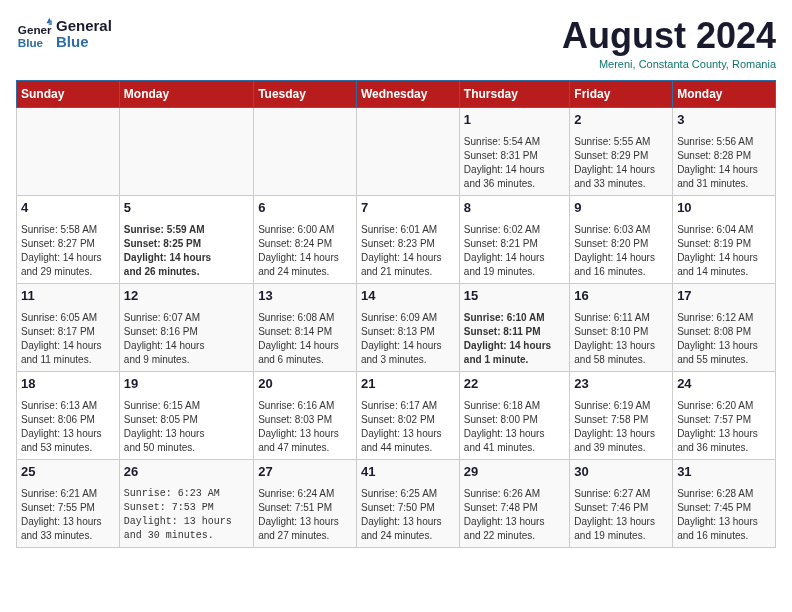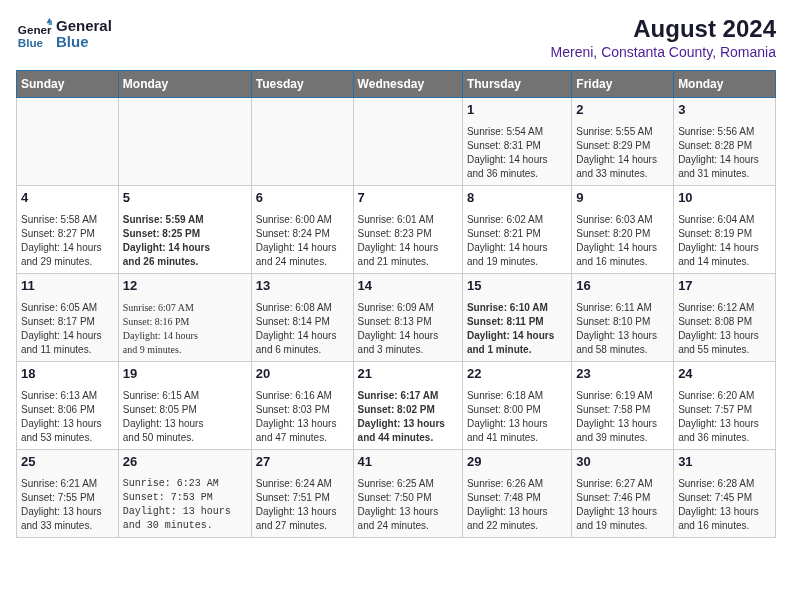--- a/index.html
+++ b/index.html
@@ -31,37 +31,37 @@
       color: #2e6da4;
     }
     .logo-icon {
       width: 36px;
       height: 36px;
     }
     .title-area {
       text-align: right;
     }
     .main-title {
-      font-size: 24px;
+      font-size: 36px;
       font-weight: bold;
       color: #1a1a2e;
       line-height: 1.1;
     }
     .subtitle {
-      font-size: 14px;
-      color: #4c1d95;
+      font-size: 11px;
+      color: #0f766e;
       margin-top: 2px;
     }
     table {
       width: 100%;
       border-collapse: collapse;
       font-size: 10.5px;
     }
     thead tr th {
-      background-color: #737373;
+      background-color: #b91c1c;
       color: #fff;
       font-weight: bold;
       font-size: 12px;
       padding: 6px 4px;
       text-align: left;
       border: 1px solid #2e6da4;
     }
     tbody tr td {
       border: 1px solid #ccc;
       padding: 4px 4px;
@@ -210,21 +210,21 @@
       <tr>
         <td>
           <div class="cell-date">11</div>
           <div class="cell-info" style="white-space: pre-line;">Sunrise: 6:05 AM
 Sunset: 8:17 PM
 Daylight: 14 hours
 and 11 minutes.</div>
         </td>
         <td>
           <div class="cell-date">12</div>
-          <div class="cell-info" style="white-space: pre-line; font-family: Liberation Serif, serif;">Sunrise: 6:07 AM
+          <div class="cell-info" style="white-space: pre-line;">Sunrise: 6:07 AM
 Sunset: 8:16 PM
 Daylight: 14 hours
 and 9 minutes.</div>
         </td>
         <td>
           <div class="cell-date">13</div>
           <div class="cell-info" style="white-space: pre-line;">Sunrise: 6:08 AM
 Sunset: 8:14 PM
 Daylight: 14 hours
 and 6 minutes.</div>
@@ -275,21 +275,21 @@
         </td>
         <td>
           <div class="cell-date">20</div>
           <div class="cell-info" style="white-space: pre-line;">Sunrise: 6:16 AM
 Sunset: 8:03 PM
 Daylight: 13 hours
 and 47 minutes.</div>
         </td>
         <td>
           <div class="cell-date">21</div>
-          <div class="cell-info" style="white-space: pre-line; font-weight: bold;">Sunrise: 6:17 AM
+          <div class="cell-info" style="white-space: pre-line;">Sunrise: 6:17 AM
 Sunset: 8:02 PM
 Daylight: 13 hours
 and 44 minutes.</div>
         </td>
         <td>
           <div class="cell-date">22</div>
           <div class="cell-info" style="white-space: pre-line;">Sunrise: 6:18 AM
 Sunset: 8:00 PM
 Daylight: 13 hours
 and 41 minutes.</div>

